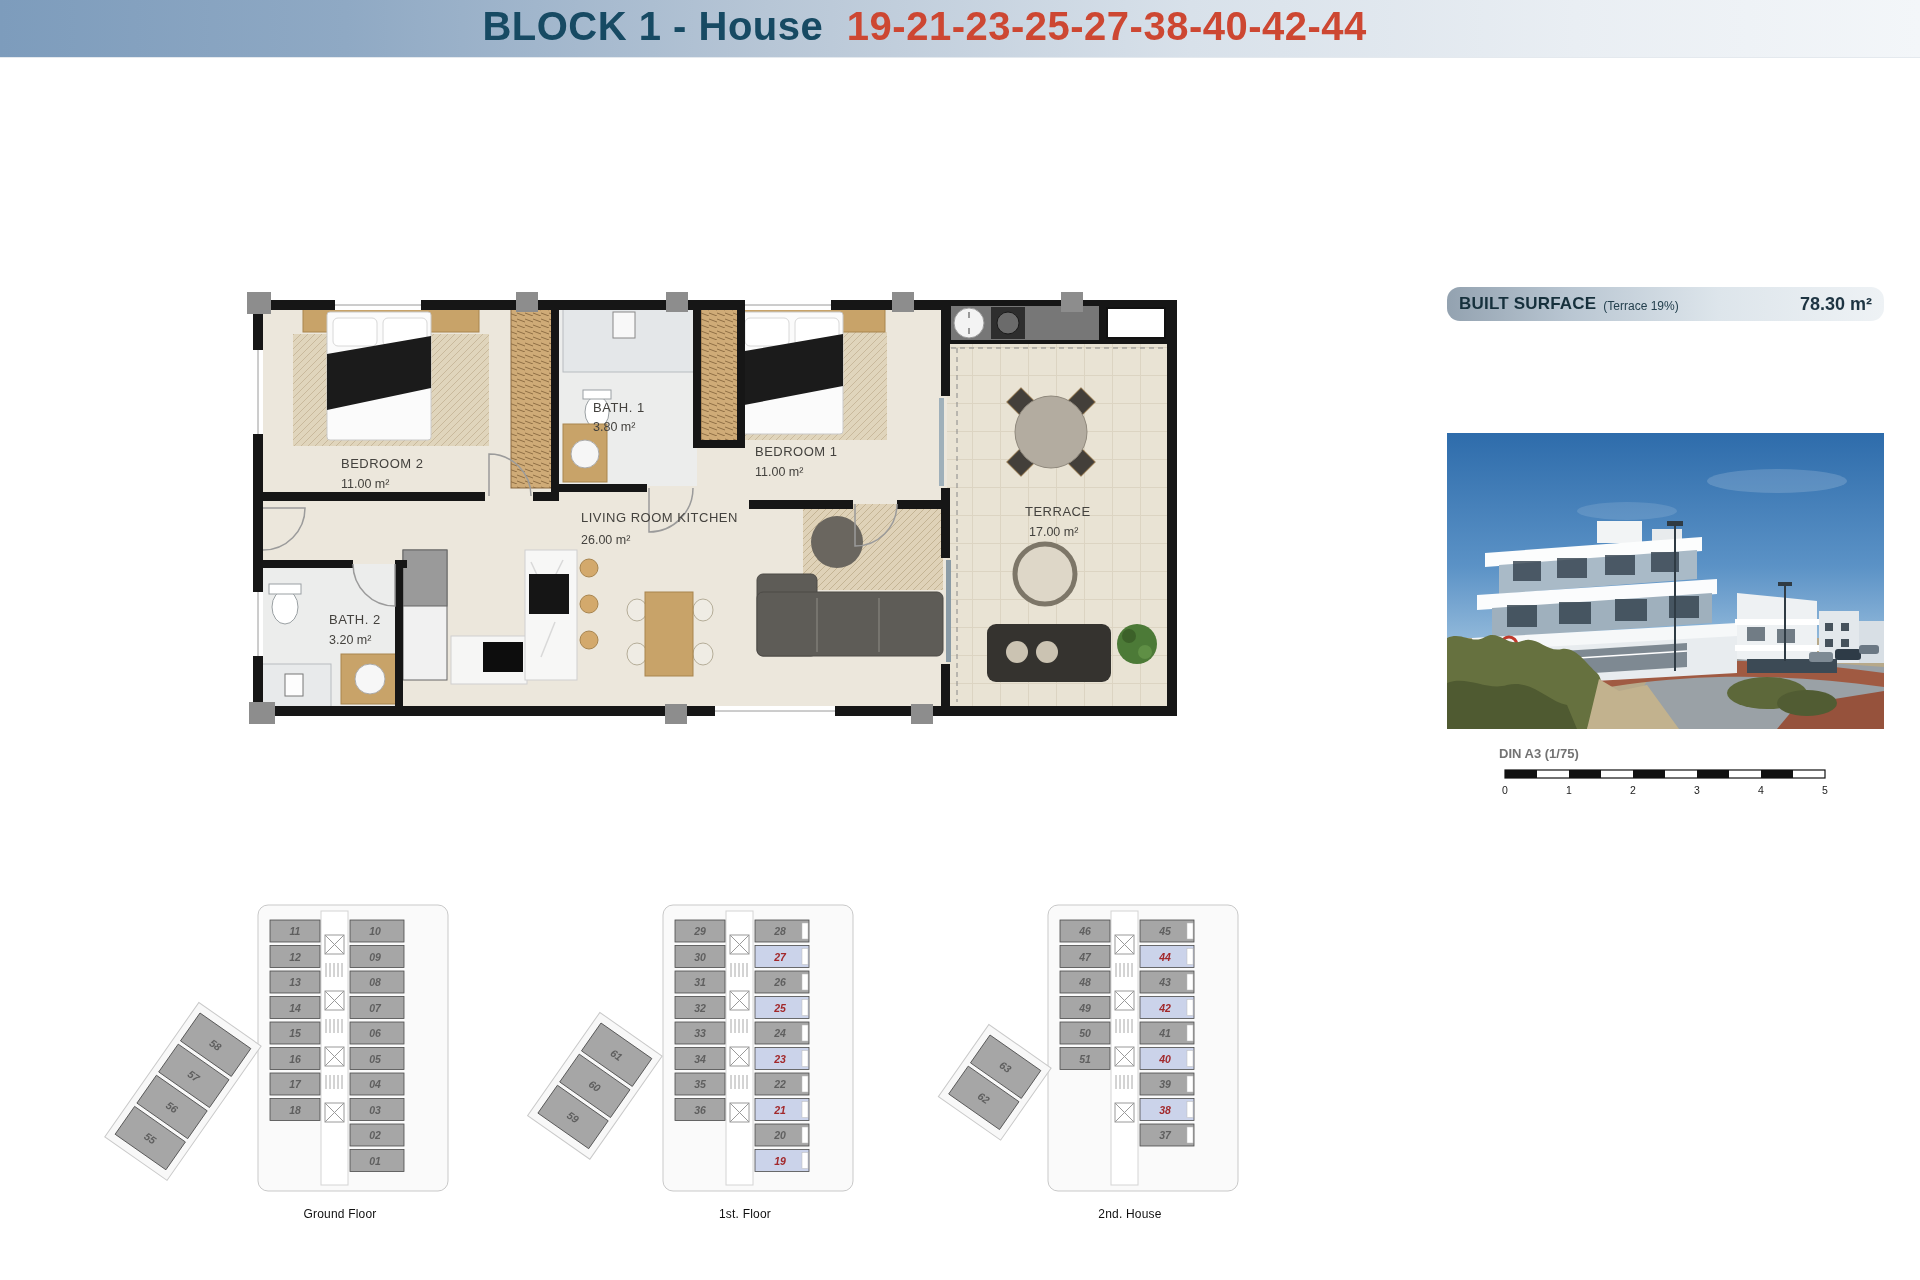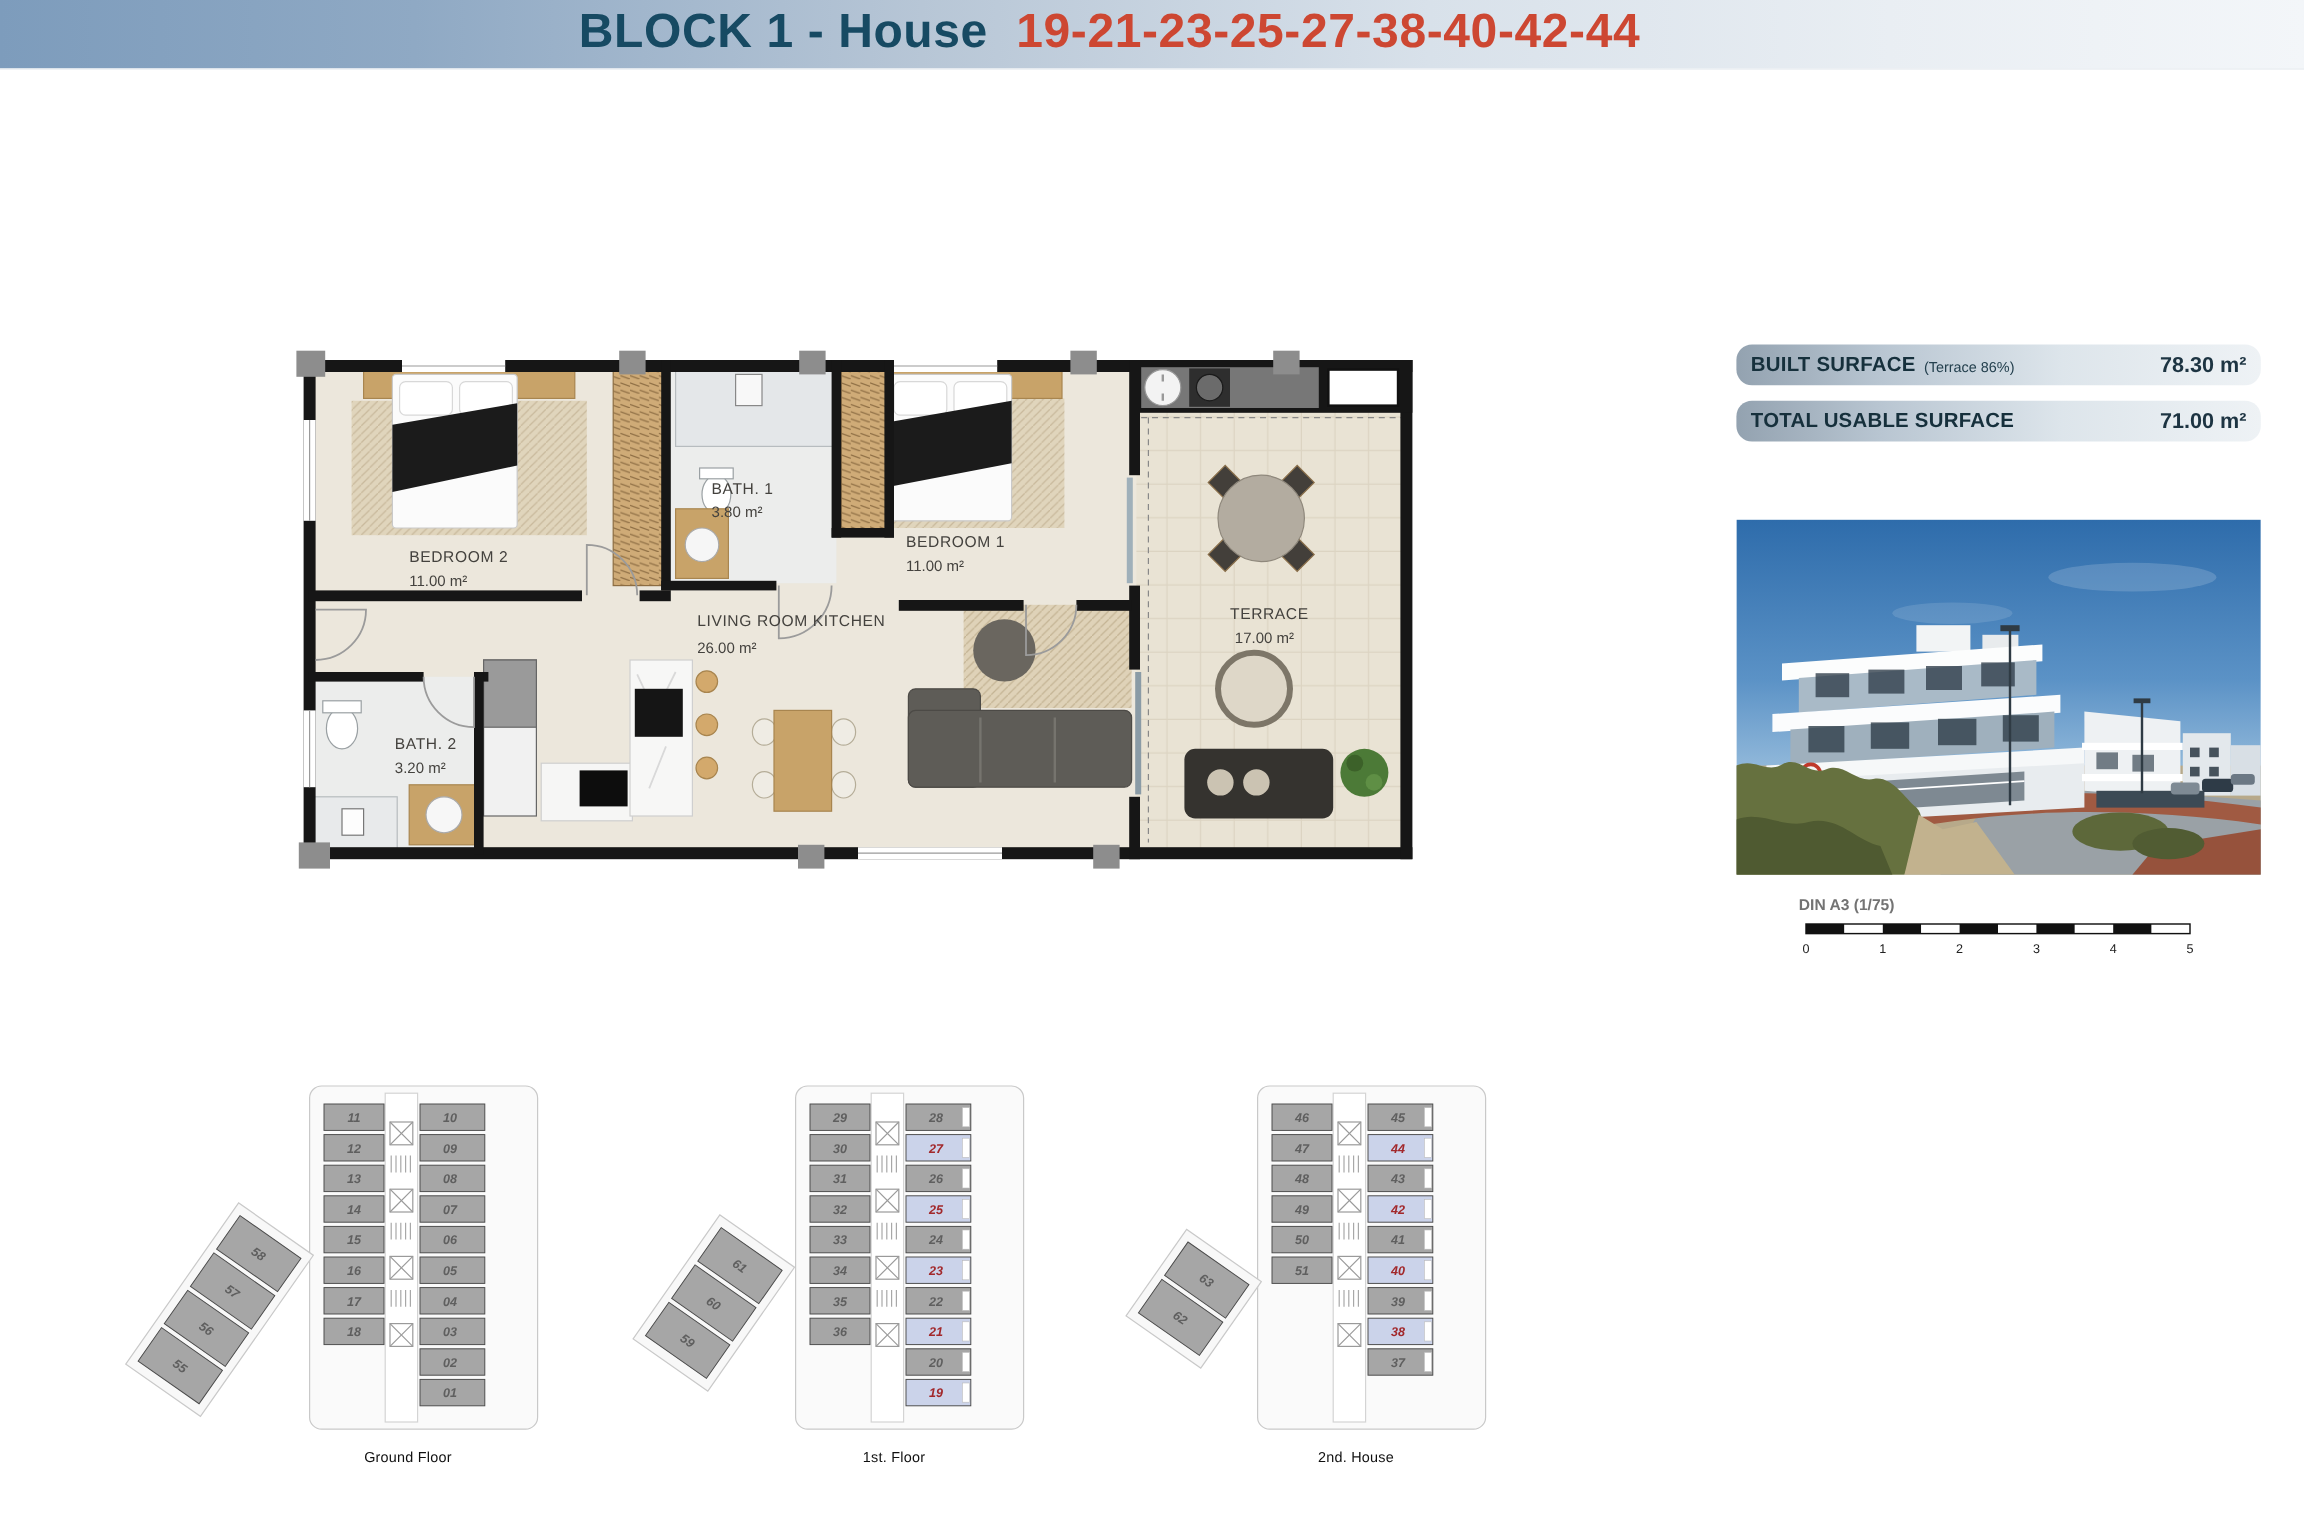--- a/index.html
+++ b/index.html
@@ -225,26 +225,22 @@
     <text class="rname" x="84" y="332">BATH. 2</text>
     <text class="rarea" x="84" y="352">3.20 m²</text>
     <text class="rname" x="780" y="224">TERRACE</text>
     <text class="rarea" x="784" y="244">17.00 m²</text>
   </svg>
   </div>
 
   <div id="surface-panel">
     <div class="srow">
       <span class="slabel">BUILT SURFACE</span>
-      <span class="snote">(Terrace 86%)</span>
+      <span class="snote">(Terrace 19%)</span>
       <span class="svalue">78.30 m²</span>
-    </div>
-    <div class="srow">
-      <span class="slabel">TOTAL USABLE SURFACE</span>
-      <span class="svalue">71.00 m²</span>
     </div>
   </div>
 
   <div id="photo">
   <svg viewBox="0 0 437 296" width="437" height="296">
     <defs>
       <linearGradient id="sky" x1="0" y1="0" x2="0" y2="1">
         <stop offset="0" stop-color="#2e6cab"></stop>
             <stop offset=".45" stop-color="#5b92c6"></stop>
         <stop offset=".75" stop-color="#9cc0de"></stop>

